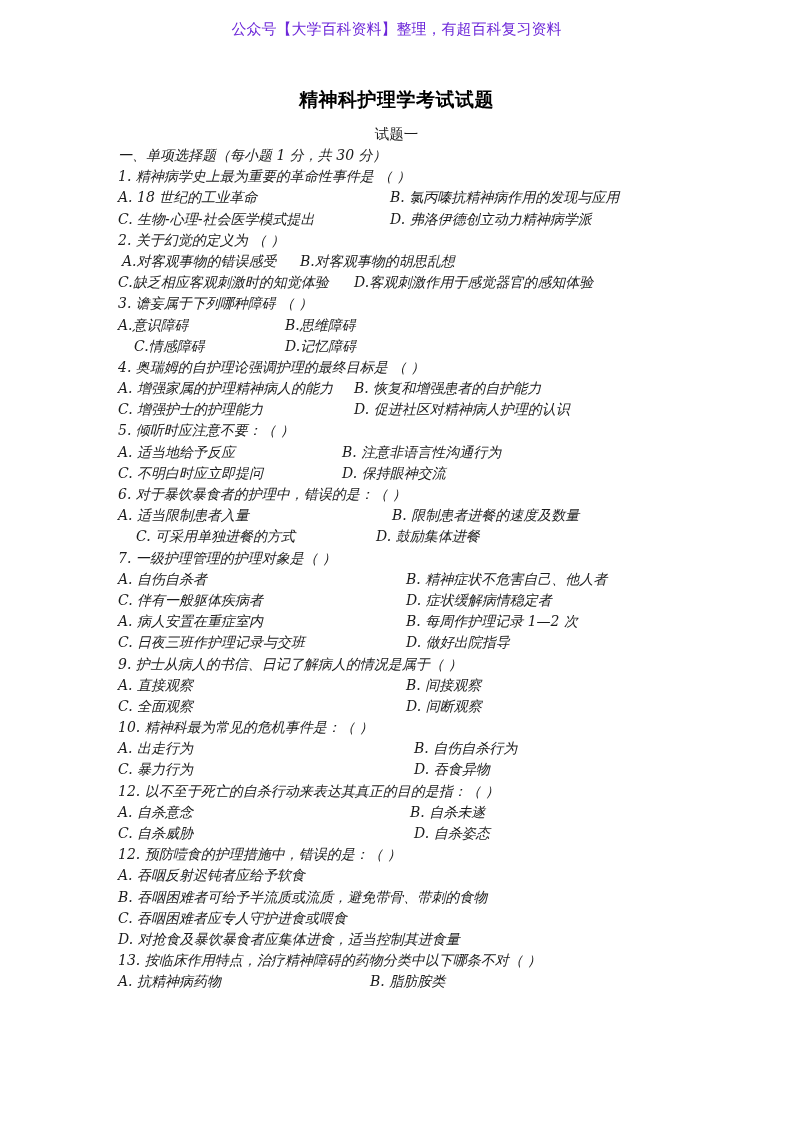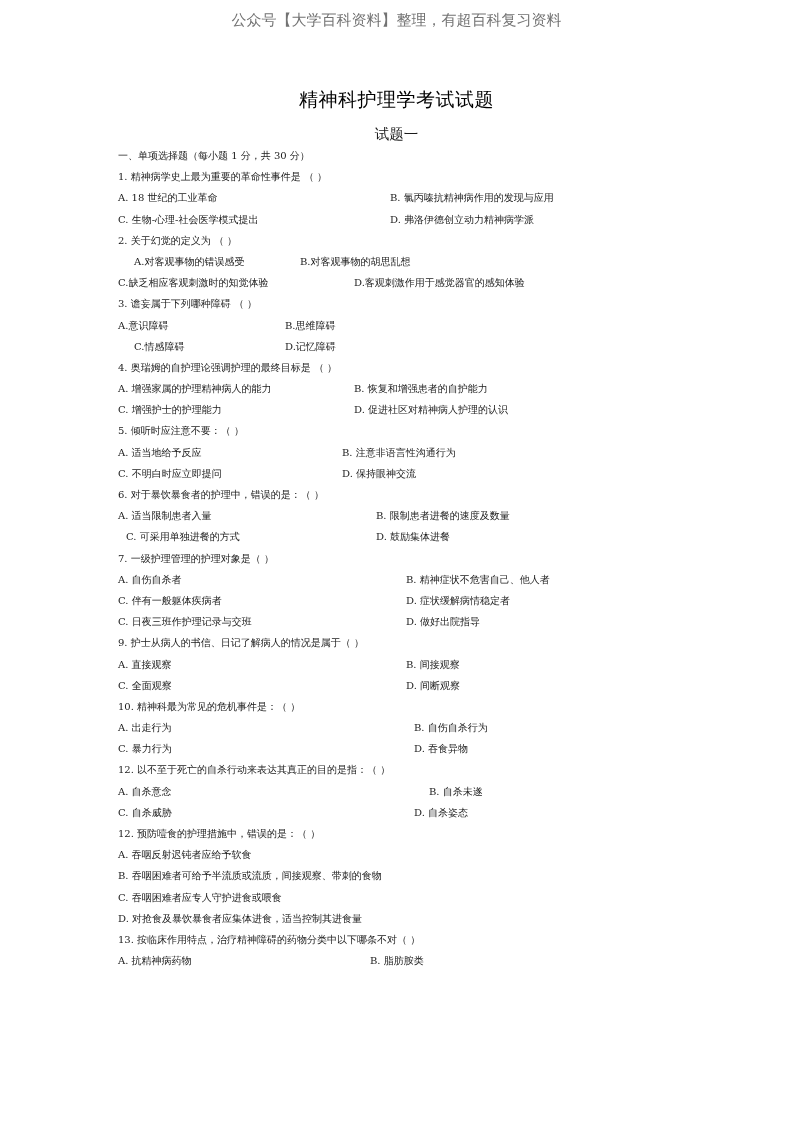--- a/index.html
+++ b/index.html
@@ -1,25 +1,25 @@
 <!DOCTYPE html>
 <html><head>
 <meta charset="utf-8">
 <style>
   html, body { margin: 0; padding: 0; background: #ffffff; }
   body { width: 793px; height: 1122px; position: relative; overflow: hidden;
          font-family: "DejaVu Serif", "Liberation Serif", serif; color: #1a1a1a; }
-  .header { position: absolute; top: 10px; left: 0; width: 793px; text-align: center;
-            font-size: 15px; line-height: 20px; color: #737373; }
+  .header { position: absolute; top: 19px; left: 0; width: 793px; text-align: center;
+            font-size: 15px; line-height: 20px; color: #6d28d9; }
   .title { position: absolute; top: 86px; left: 0; width: 793px; text-align: center;
-           font-size: 19px; font-weight: normal; line-height: 26px; color: #000; letter-spacing: 0.5px; }
+           font-size: 19px; font-weight: bold; line-height: 26px; color: #000; letter-spacing: 0.5px; }
   .subtitle { position: absolute; top: 124px; left: 0; width: 793px; text-align: center;
               font-size: 14.5px; line-height: 20px; }
   .content { position: absolute; left: 118px; top: 145px; width: 600px; }
-  .line { position: relative; height: 21.2px; line-height: 21px; font-size: 10px; white-space: nowrap; }
+  .line { position: relative; height: 21.2px; line-height: 21px; font-size: 14px; white-space: nowrap; font-style: italic; }
   .opt { position: absolute; top: 0; white-space: nowrap; }
 </style>
 </head>
 <body>
 
 <div class="header">公众号【大学百科资料】整理，有超百科复习资料</div>
 <div class="title">精神科护理学考试试题</div>
 <div class="subtitle">试题一</div>
 
 <div class="content">
@@ -30,21 +30,21 @@
     <span class="opt" style="left:0">A. 18 世纪的工业革命</span>
     <span class="opt" style="left:272px">B. 氯丙嗪抗精神病作用的发现与应用</span>
   </div>
   <div class="line">
     <span class="opt" style="left:0">C. 生物-心理-社会医学模式提出</span>
     <span class="opt" style="left:272px">D. 弗洛伊德创立动力精神病学派</span>
   </div>
 
   <div class="line">2. 关于幻觉的定义为      （   ）</div>
   <div class="line">
-    <span class="opt" style="left:16px">A.对客观事物的错误感受</span>
+    <span class="opt" style="left:4px">A.对客观事物的错误感受</span>
     <span class="opt" style="left:182px">B.对客观事物的胡思乱想</span>
   </div>
   <div class="line">
     <span class="opt" style="left:0">C.缺乏相应客观刺激时的知觉体验</span>
     <span class="opt" style="left:236px">D.客观刺激作用于感觉器官的感知体验</span>
   </div>
 
   <div class="line">3. 谵妄属于下列哪种障碍         （   ）</div>
   <div class="line">
     <span class="opt" style="left:0">A.意识障碍</span>
@@ -71,37 +71,41 @@
     <span class="opt" style="left:224px">B. 注意非语言性沟通行为</span>
   </div>
   <div class="line">
     <span class="opt" style="left:0">C. 不明白时应立即提问</span>
     <span class="opt" style="left:224px">D. 保持眼神交流</span>
   </div>
 
   <div class="line">6. 对于暴饮暴食者的护理中，错误的是：（     ）</div>
   <div class="line">
     <span class="opt" style="left:0">A. 适当限制患者入量</span>
-    <span class="opt" style="left:258px">B. 限制患者进餐的速度及数量</span>
+    <span class="opt" style="left:274px">B. 限制患者进餐的速度及数量</span>
   </div>
   <div class="line">
-    <span class="opt" style="left:8px">C. 可采用单独进餐的方式</span>
+    <span class="opt" style="left:18px">C. 可采用单独进餐的方式</span>
     <span class="opt" style="left:258px">D. 鼓励集体进餐</span>
   </div>
 
   <div class="line">7. 一级护理管理的护理对象是（      ）</div>
   <div class="line">
     <span class="opt" style="left:0">A. 自伤自杀者</span>
     <span class="opt" style="left:288px">B. 精神症状不危害自己、他人者</span>
   </div>
   <div class="line">
     <span class="opt" style="left:0">C. 伴有一般躯体疾病者</span>
     <span class="opt" style="left:288px">D. 症状缓解病情稳定者</span>
   </div>
 
+  <div class="line">
+    <span class="opt" style="left:0">A. 病人安置在重症室内</span>
+    <span class="opt" style="left:288px">B. 每周作护理记录 1—2 次</span>
+  </div>
   <div class="line">
     <span class="opt" style="left:0">C. 日夜三班作护理记录与交班</span>
     <span class="opt" style="left:288px">D. 做好出院指导</span>
   </div>
 
   <div class="line">9. 护士从病人的书信、日记了解病人的情况是属于（      ）</div>
   <div class="line">
     <span class="opt" style="left:0">A. 直接观察</span>
     <span class="opt" style="left:288px">B. 间接观察</span>
   </div>
@@ -116,30 +120,30 @@
     <span class="opt" style="left:296px">B. 自伤自杀行为</span>
   </div>
   <div class="line">
     <span class="opt" style="left:0">C. 暴力行为</span>
     <span class="opt" style="left:296px">D. 吞食异物</span>
   </div>
 
   <div class="line">12. 以不至于死亡的自杀行动来表达其真正的目的是指：（     ）</div>
   <div class="line">
     <span class="opt" style="left:0">A. 自杀意念</span>
-    <span class="opt" style="left:311px">B. 自杀未遂</span>
+    <span class="opt" style="left:292px">B. 自杀未遂</span>
   </div>
   <div class="line">
     <span class="opt" style="left:0">C. 自杀威胁</span>
     <span class="opt" style="left:296px">D. 自杀姿态</span>
   </div>
 
   <div class="line">12. 预防噎食的护理措施中，错误的是：（     ）</div>
   <div class="line">A. 吞咽反射迟钝者应给予软食</div>
-  <div class="line">B. 吞咽困难者可给予半流质或流质，间接观察、带刺的食物</div>
+  <div class="line">B. 吞咽困难者可给予半流质或流质，避免带骨、带刺的食物</div>
   <div class="line">C. 吞咽困难者应专人守护进食或喂食</div>
   <div class="line">D. 对抢食及暴饮暴食者应集体进食，适当控制其进食量</div>
 
   <div class="line">13. 按临床作用特点，治疗精神障碍的药物分类中以下哪条不对（      ）</div>
   <div class="line">
     <span class="opt" style="left:0">A. 抗精神病药物</span>
     <span class="opt" style="left:252px">B. 脂肪胺类</span>
   </div>
 </div>
 

